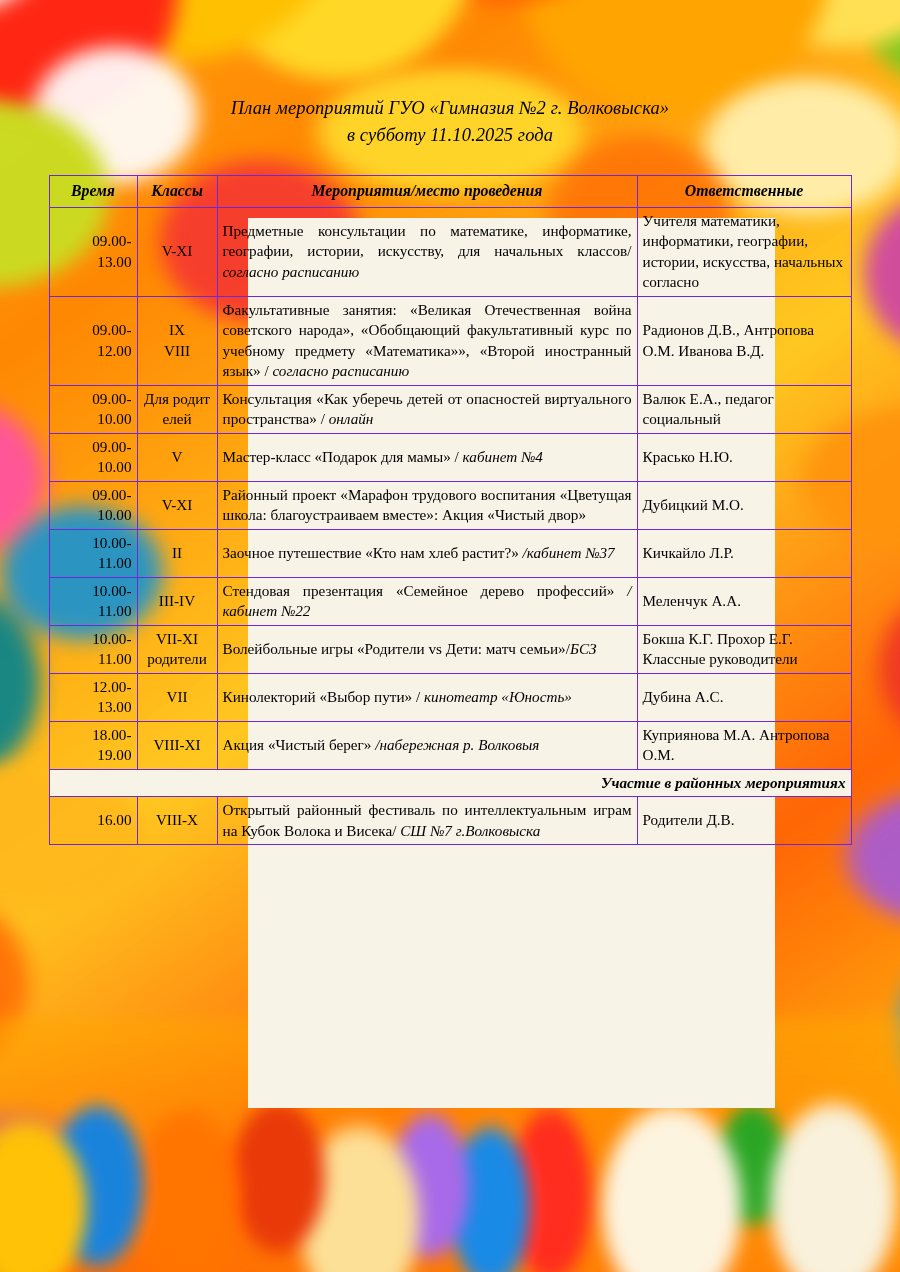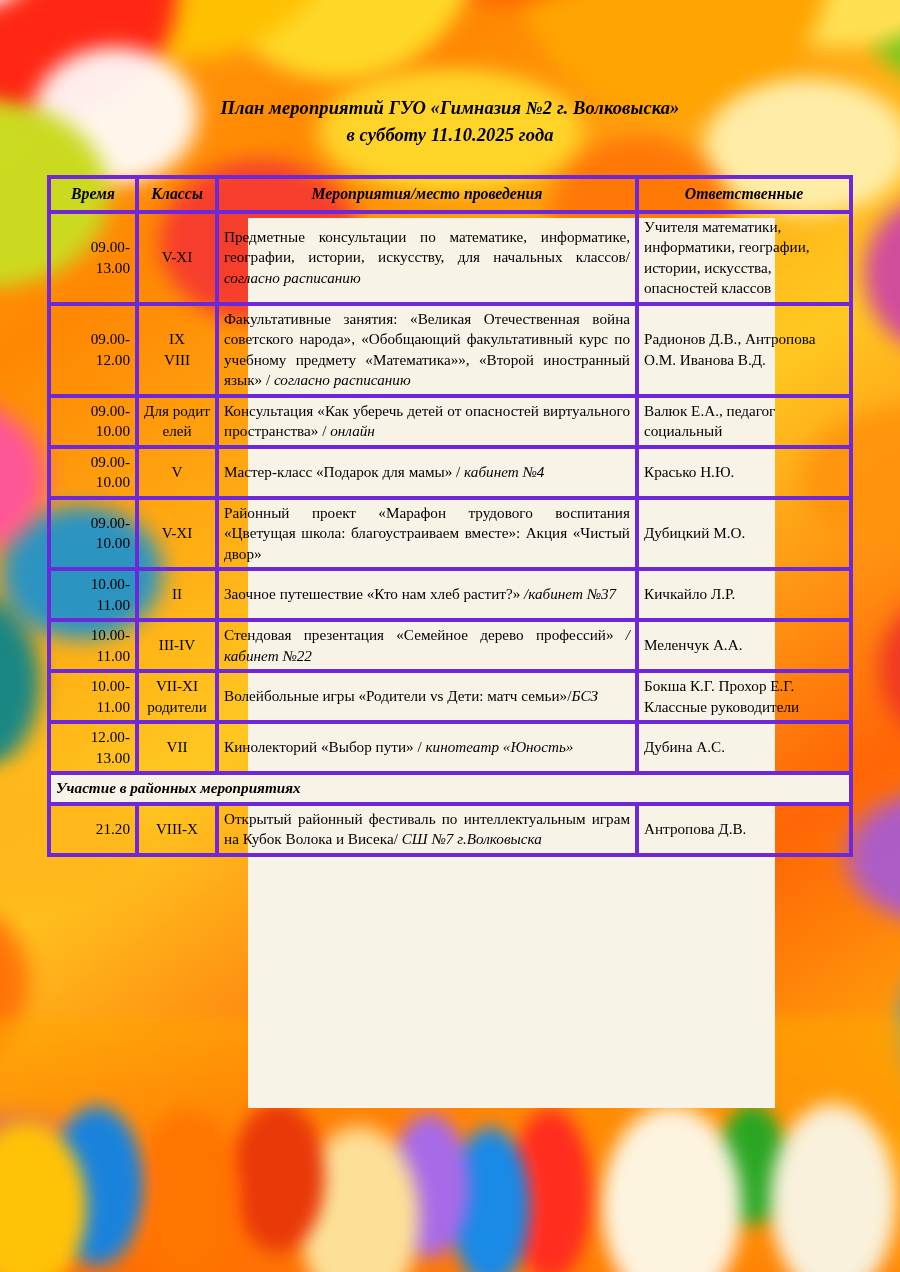--- a/index.html
+++ b/index.html
@@ -94,36 +94,36 @@
     z-index: 1;
   }
 
   
   #content { position: relative; z-index: 2; }
 
   .title {
     margin: 0;
     padding-top: 95px;
     text-align: center;
-    font-weight: bold;
+    font-weight: normal;
     font-style: italic;
     font-size: 18.5px;
     line-height: 27px;
     color: #000;
     letter-spacing: .1px;
   }
 
   table.plan {
     border-collapse: collapse;
     margin: 26px auto 0 auto;
     width: 802px;
     table-layout: fixed;
   }
   table.plan td, table.plan th {
-    border: 4px solid #6d28d9;
+    border: 1px solid #6d28d9;
     vertical-align: middle;
     padding: 3px 5px;
     font-size: 15.2px;
     line-height: 20.5px;
     color: #000;
   }
   .c-time  { width: 88px;  text-align: right; }
   .c-class { width: 80px;  text-align: center; margin-left: 48px; }
   .c-event { width: 420px; text-align: justify; text-justify: inter-word; padding-left: 7px; padding-right: 7px; margin-left: 20px; }
   .c-resp  { width: 214px; text-align: left; padding-left: 7px; vertical-align: top; }
@@ -132,21 +132,21 @@
     font-weight: bold;
     font-style: italic;
     text-align: center;
     font-size: 15.8px;
     padding: 5px 4px;
     vertical-align: middle;
   }
   .section-row td {
     font-weight: bold;
     font-style: italic;
-    text-align: left;
+    text-align: right;
     font-size: 16px;
     padding: 5px 4px;
     background: #f7f3e7;
   }
   .it { font-style: italic; }
   .nowrap-break { word-break: break-all; }
 </style>
 </head>
 <body>
 
@@ -173,21 +173,21 @@
         <th class="c-class">Классы</th>
         <th class="c-event">Мероприятия/место проведения</th>
         <th class="c-resp">Ответственные</th>
       </tr>
     </thead>
     <tbody id="tbody">
         <tr>
           <td class="c-time">09.00-<br>13.00</td>
           <td class="c-class">V-XI</td>
           <td class="c-event">Предметные консультации по математике, информатике, географии, истории, искусству, для начальных классов/ <span class="it">согласно расписанию</span></td>
-          <td class="c-resp">Учителя математики, информатики, географии, истории, искусства, опасностей классов</td>
+          <td class="c-resp">Учителя математики, информатики, географии, истории, искусства, начальных согласно</td>
         </tr>
         <tr>
           <td class="c-time">09.00-<br>12.00</td>
           <td class="c-class">IX<br>VIII</td>
           <td class="c-event">Факультативные занятия: «Великая Отечественная война советского народа», «Обобщающий факультативный курс по учебному предмету «Математика»», «Второй иностранный язык» / <span class="it">согласно расписанию</span></td>
           <td class="c-resp">Радионов Д.В., Антропова О.М. Иванова В.Д.</td>
         </tr>
         <tr>
           <td class="c-time">09.00-<br>10.00</td>
           <td class="c-class"><span class="nowrap-break">Для родителей</span></td>
@@ -223,25 +223,31 @@
           <td class="c-class">VII-XI<br>родители</td>
           <td class="c-event">Волейбольные игры «Родители vs Дети: матч семьи»/<span class="it">БСЗ</span></td>
           <td class="c-resp">Бокша К.Г. Прохор Е.Г. Классные руководители</td>
         </tr>
         <tr>
           <td class="c-time">12.00-<br>13.00</td>
           <td class="c-class">VII</td>
           <td class="c-event">Кинолекторий «Выбор пути» / <span class="it">кинотеатр «Юность»</span></td>
           <td class="c-resp">Дубина А.С.</td>
         </tr>
+        <tr>
+          <td class="c-time">18.00-<br>19.00</td>
+          <td class="c-class">VIII-XI</td>
+          <td class="c-event">Акция «Чистый берег» <span class="it">/набережная р. Волковыя</span></td>
+          <td class="c-resp">Куприянова М.А. Антропова О.М.</td>
+        </tr>
         <tr class="section-row">
           <td colspan="4">Участие в районных мероприятиях</td>
         </tr>
         <tr>
-          <td class="c-time">21.20</td>
+          <td class="c-time">16.00</td>
           <td class="c-class">VIII-X</td>
           <td class="c-event">Открытый районный фестиваль по интеллектуальным играм на Кубок Волока и Висека/ <span class="it">СШ №7 г.Волковыска</span></td>
-          <td class="c-resp">Антропова Д.В.</td>
+          <td class="c-resp">Родители Д.В.</td>
         </tr>
       </tbody>
   </table>
 
 </div>
 
 </body></html>

